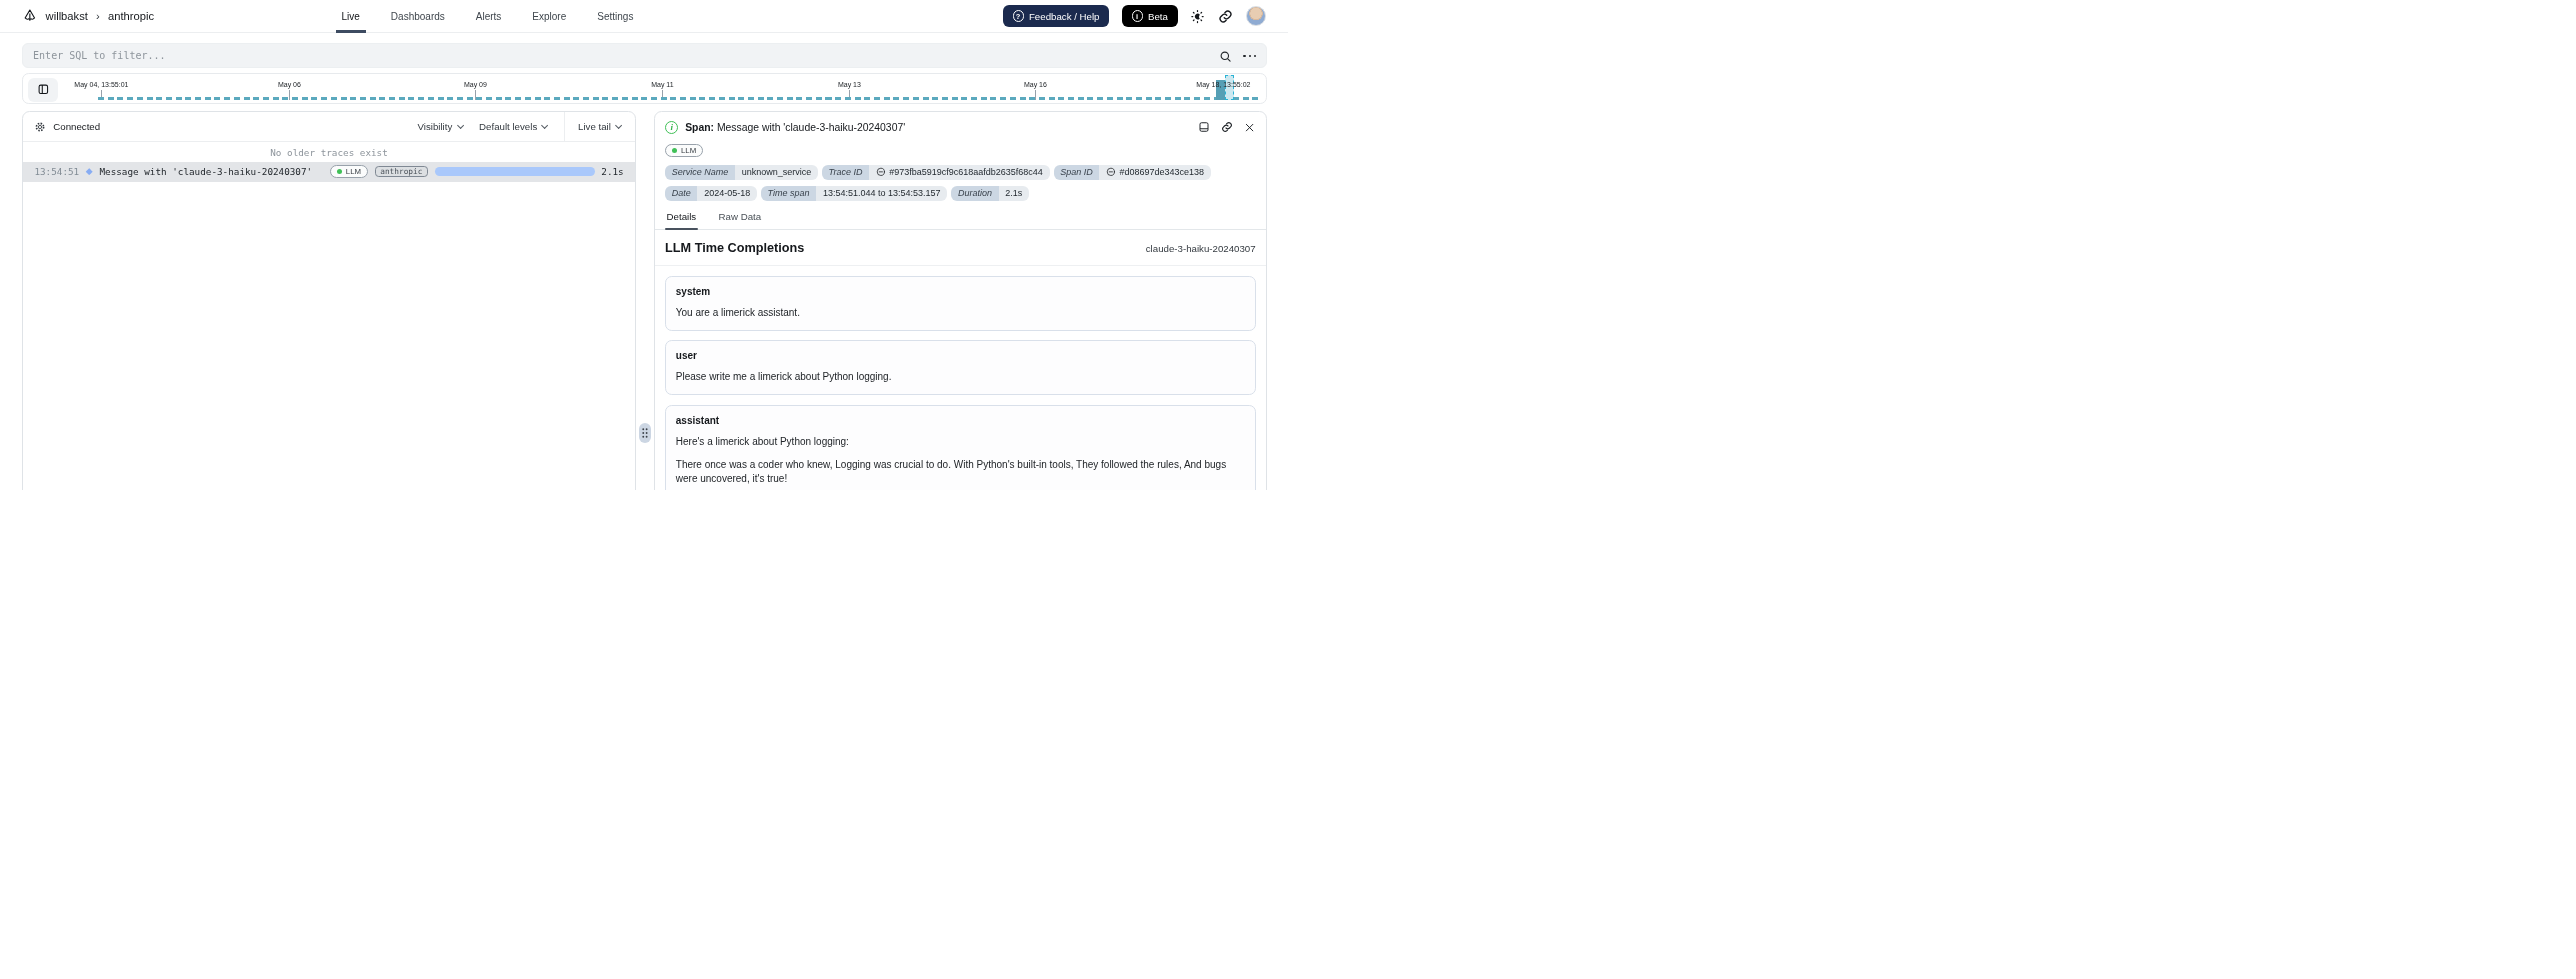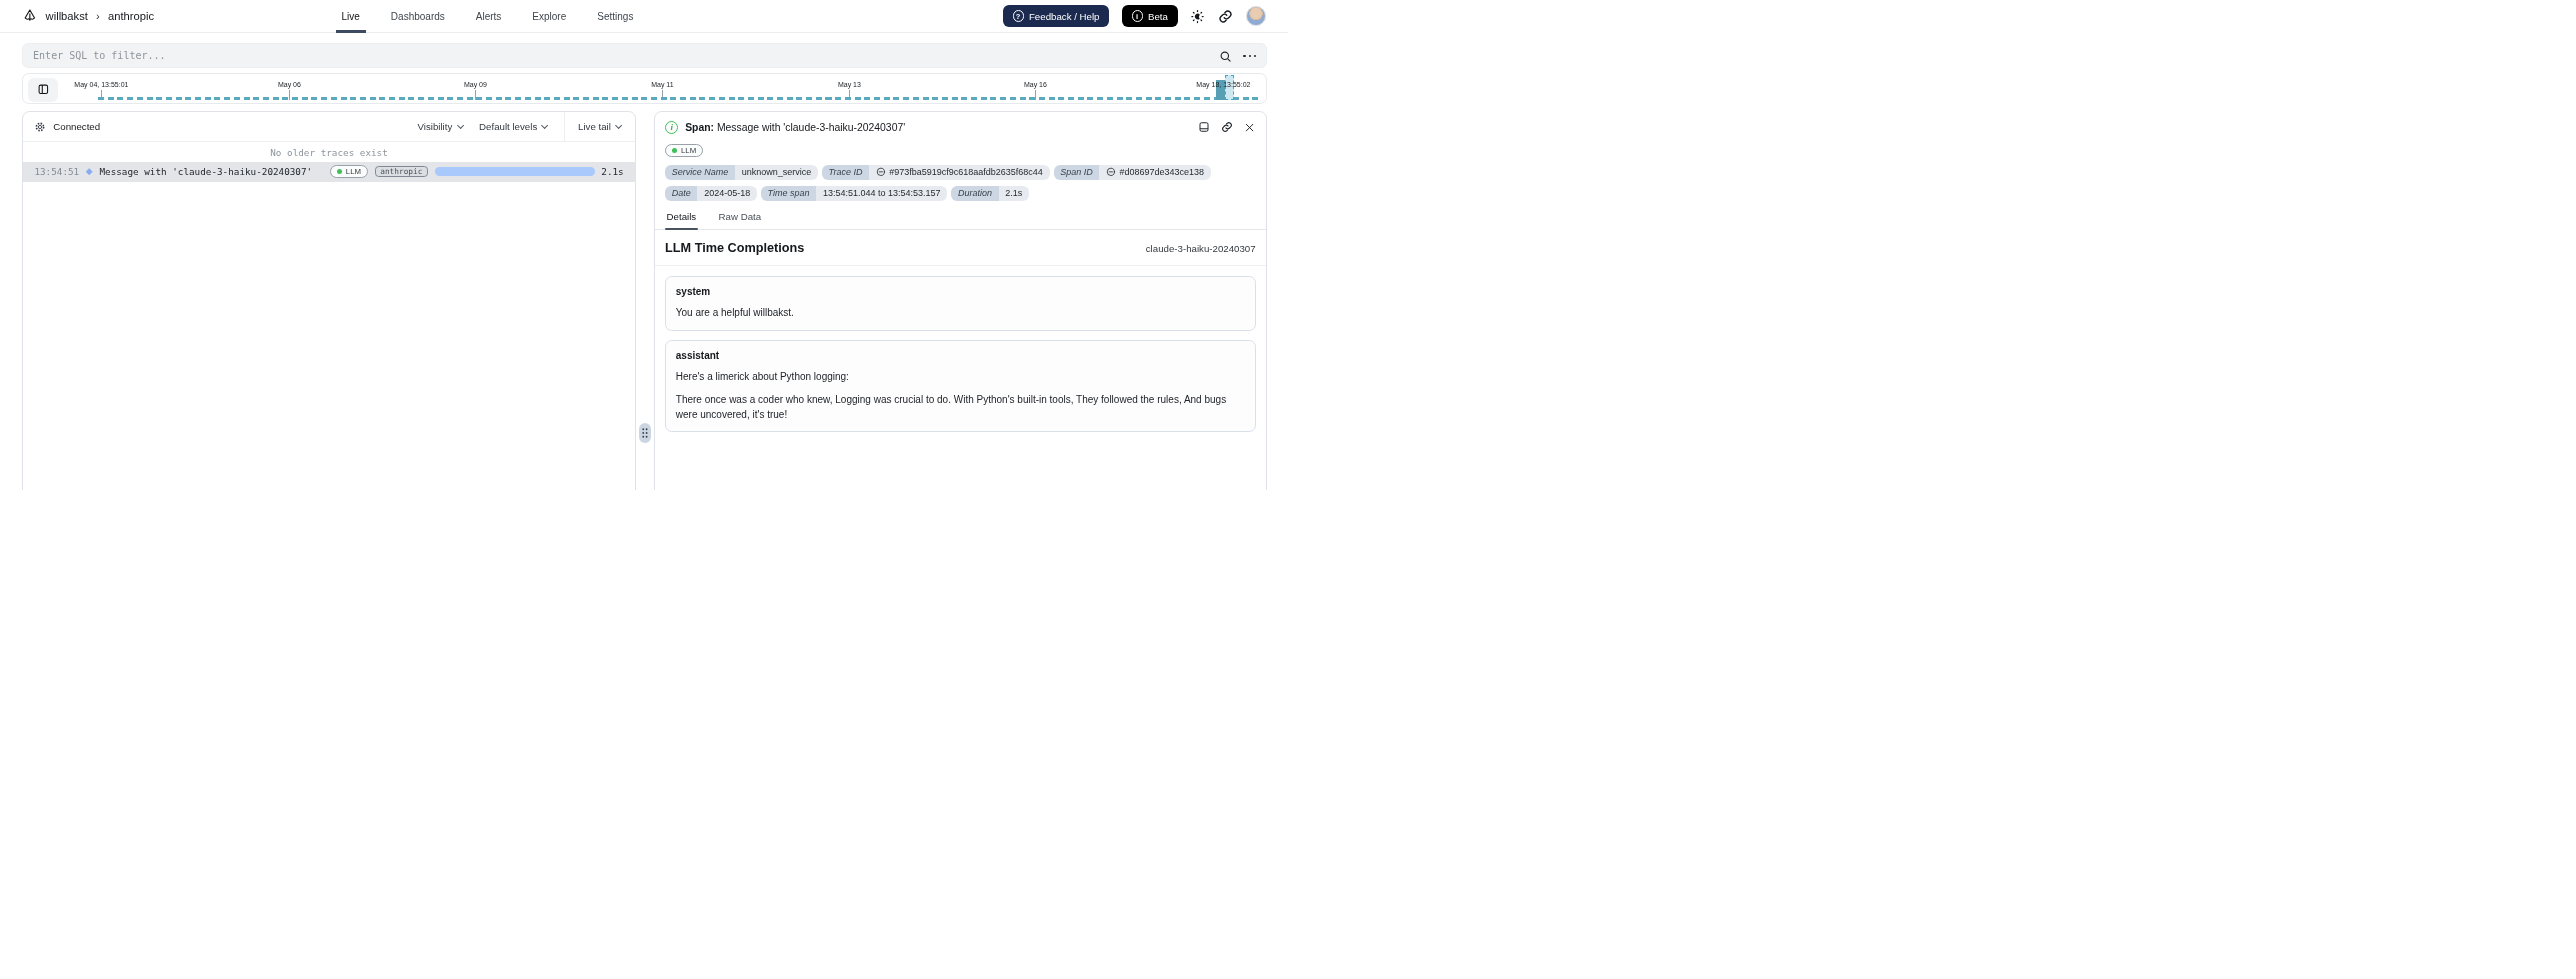--- a/index.html
+++ b/index.html
@@ -331,21 +331,25 @@
     </div>
 
     <div class="section-head">
       <span class="section-title">LLM Time Completions</span>
       <span class="section-model">claude-3-haiku-20240307</span>
     </div>
 
     <div class="messages">
       <div class="msg-card">
         <div class="msg-role">system</div>
-        <div class="msg-text">You are a helpful willbakst.</div>
+        <div class="msg-text">You are a limerick assistant.</div>
+      </div>
+      <div class="msg-card">
+        <div class="msg-role">user</div>
+        <div class="msg-text">Please write me a limerick about Python logging.</div>
       </div>
       <div class="msg-card">
         <div class="msg-role">assistant</div>
         <div class="msg-text">Here's a limerick about Python logging:</div>
         <div class="msg-text">There once was a coder who knew, Logging was crucial to do. With Python's built-in tools, They followed the rules, And bugs were uncovered, it's true!</div>
       </div>
     </div>
   </div>
 </div>
 

